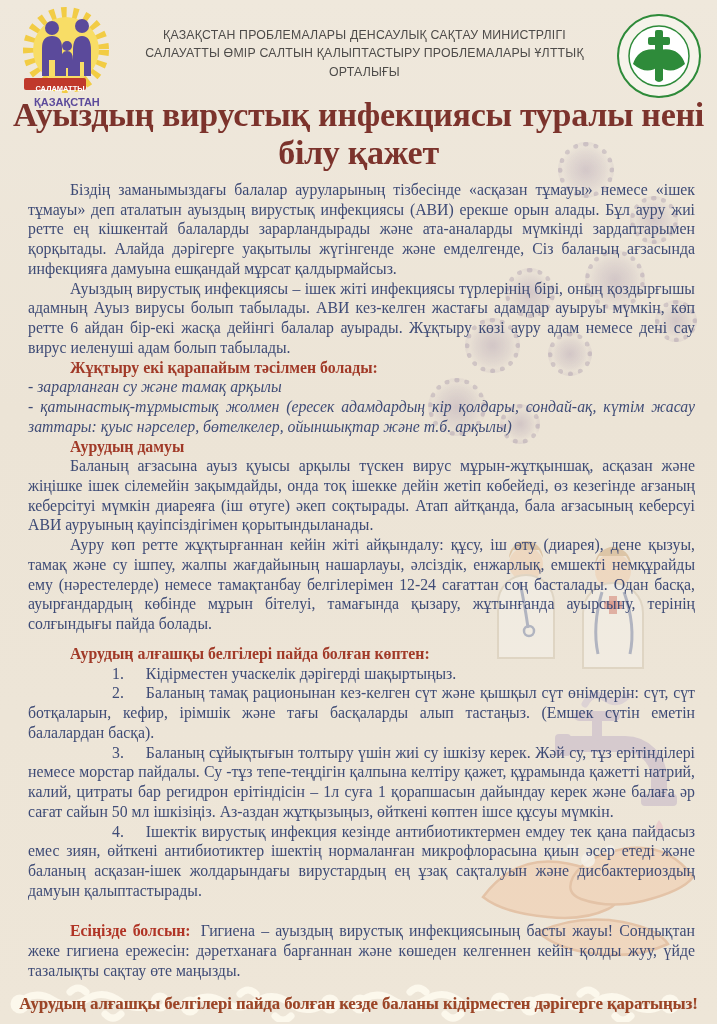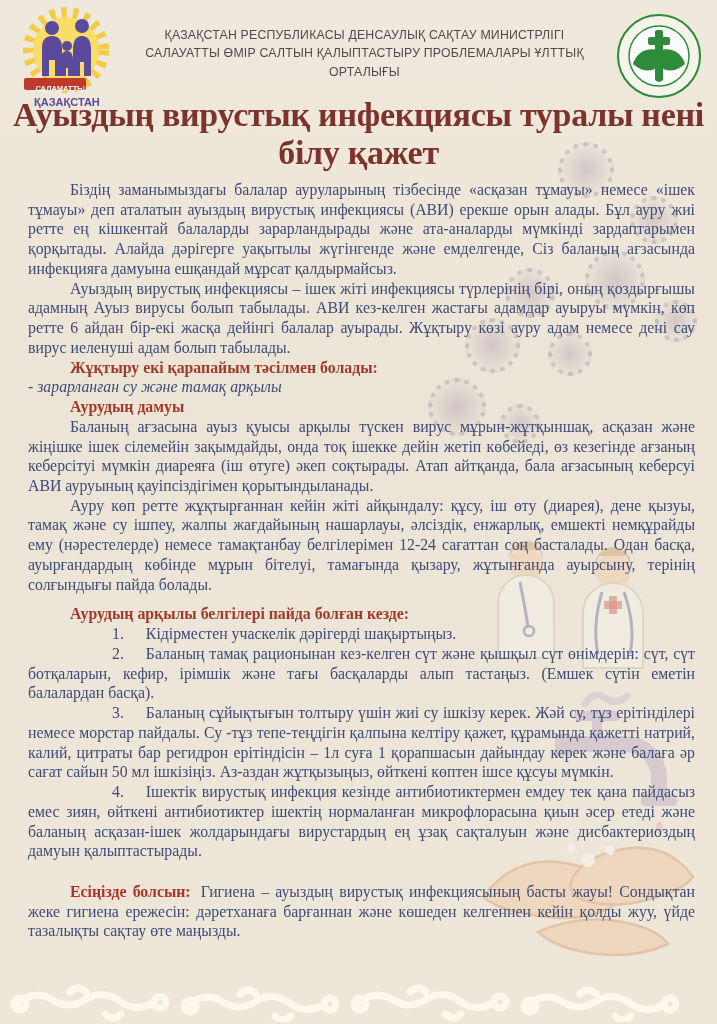--- a/index.html
+++ b/index.html
@@ -148,21 +148,21 @@
           <circle cx="51" cy="40" r="5"></circle>
           <path d="M45,70 v-16 q0,-9 6,-9 q6,0 6,9 v16 h-5 v-8 h-2 v8z"></path>
         </g>
         <rect x="8" y="72" width="62" height="12" rx="2" fill="#c0392b"></rect>
       </svg>
       <div style="position:absolute; left:14px; top:78px; width:60px; text-align:center; font-family:'Liberation Sans',sans-serif; font-weight:bold; font-size:7.5px; color:#ffffff;">САЛАМАТТЫ</div>
       <div style="position:absolute; left:18px; top:90px; width:90px; font-family:'Liberation Sans',sans-serif; font-weight:bold; font-size:11px; color:#5b4a9b;">ҚАЗАҚСТАН</div>
     </div>
 
     <div class="ministry-lines">
-      <div>ҚАЗАҚСТАН РЕСПУБЛИКАСЫ ДЕНСАУЛЫҚ САҚТАУ МИНИСТРЛІГІ</div>
+      <div>ҚАЗАҚСТАН ПРОБЛЕМАЛАРЫ ДЕНСАУЛЫҚ САҚТАУ МИНИСТРЛІГІ</div>
       <div>САЛАУАТТЫ ӨМІР САЛТЫН ҚАЛЫПТАСТЫРУ ПРОБЛЕМАЛАРЫ  ҰЛТТЫҚ ОРТАЛЫҒЫ</div>
     </div>
 
     <div class="logo-right">
       <svg width="88" height="88" viewBox="0 0 88 88">
         <circle cx="44" cy="44" r="41" fill="#f6f3ea" stroke="#2e8b3a" stroke-width="2"></circle>
         <circle cx="44" cy="44" r="41" fill="none" stroke="#2e8b3a" stroke-width="1" stroke-dasharray="2 3" opacity="0.8"></circle>
         <circle cx="44" cy="44" r="30" fill="#ffffff" stroke="#2e8b3a" stroke-width="1.5"></circle>
         <g fill="#2e8b3a">
           <rect x="40" y="18" width="8" height="22" rx="2"></rect>
@@ -176,30 +176,32 @@
 
   <div class="doc-title">Ауыздың вирустық инфекциясы туралы нені білу қажет</div>
 
   <div class="content">
 
     <p>Біздің заманымыздағы балалар ауруларының тізбесінде «асқазан тұмауы» немесе «ішек тұмауы» деп аталатын ауыздың вирустық инфекциясы (АВИ) ерекше орын алады. Бұл ауру жиі ретте ең кішкентай балаларды зарарландырады және ата-аналарды мүмкінді зардаптарымен қорқытады. Алайда дәрігерге уақытылы жүгінгенде және емделгенде, Сіз баланың ағзасында инфекцияға дамуына ешқандай мұрсат қалдырмайсыз.</p>
     <p>Ауыздың вирустық инфекциясы – ішек жіті инфекциясы түрлерінің бірі, оның қоздырғышы адамның Ауыз вирусы болып табылады.  АВИ кез-келген жастағы адамдар ауыруы мүмкін, көп ретте 6 айдан бір-екі жасқа дейінгі балалар ауырады. Жұқтыру  көзі ауру адам немесе дені сау вирус иеленуші адам болып табылады.</p>
 
     <div class="red-heading">Жұқтыру екі қарапайым тәсілмен болады:</div>
     <p class="no-indent">- зарарланған су және тамақ арқылы</p>
+    <p class="no-indent">- қатынастық-тұрмыстық жолмен (ересек адамдардың кір қолдары, сондай-ақ,  күтім жасау заттары: қуыс нәрселер, бөтелкелер, ойыншықтар және т.б. арқылы)</p>
 
     <div class="red-heading">Аурудың дамуы</div>
     <p>Баланың ағзасына ауыз қуысы арқылы түскен вирус мұрын-жұтқыншақ, асқазан және жіңішке ішек сілемейін зақымдайды, онда тоқ ішекке дейін жетіп көбейеді, өз кезегінде ағзаның кеберсітуі мүмкін диареяға (іш өтуге) әкеп соқтырады. Атап айтқанда, бала ағзасының кеберсуі АВИ ауруының қауіпсіздігімен қорытындыланады.</p>
     <p>Ауру көп ретте жұқтырғаннан кейін жіті айқындалу: құсу, іш өту (диарея), дене қызуы, тамақ және су ішпеу, жалпы жағдайының нашарлауы, әлсіздік, енжарлық, емшекті немқұрайды ему (нәрестелерде) немесе тамақтанбау  белгілерімен 12-24 сағаттан соң  басталады. Одан басқа, ауырғандардың көбінде мұрын бітелуі, тамағында қызару, жұтынғанда ауырсыну, терінің солғындығы пайда болады.</p>
 
     <div class="gap-sm"></div>
-    <div class="red-heading">Аурудың арқылы белгілері пайда болған кезде:</div>
+    <div class="red-heading">Аурудың алғашқы белгілері пайда болған көптен:</div>
 
     <p class="num-item"><span class="num">1.</span><span>Кідірместен учаскелік дәрігерді шақыртыңыз.</span></p>
     <p class="num-item"><span class="num">2.</span><span>Баланың тамақ рационынан кез-келген сүт және қышқыл сүт өнімдерін: сүт, сүт ботқаларын, кефир, ірімшік және тағы басқаларды алып тастаңыз. (Емшек сүтін еметін балалардан басқа).</span></p>
     <p class="num-item"><span class="num">3.</span><span>Баланың сұйықтығын толтыру үшін жиі су ішкізу керек. Жәй су, тұз ерітінділері немесе морстар пайдалы. Су -тұз тепе-теңдігін қалпына келтіру қажет, құрамында  қажетті  натрий, калий, цитраты бар  регидрон ерітіндісін – 1л суға 1 қорапшасын дайындау керек және балаға әр сағат сайын 50 мл ішкізіңіз. Аз-аздан жұтқызыңыз, өйткені көптен ішсе құсуы мүмкін.</span></p>
     <p class="num-item"><span class="num">4.</span><span>Ішектік вирустық инфекция кезінде антибиотиктермен емдеу тек қана пайдасыз емес зиян, өйткені антибиотиктер ішектің нормаланған микрофлорасына қиын әсер етеді және баланың асқазан-ішек жолдарындағы вирустардың ең ұзақ сақталуын және дисбактериоздың дамуын қалыптастырады.</span></p>
 
     <p class="reminder"><span class="reminder-label">Есіңізде болсын:</span><span>Гигиена – ауыздың вирустық инфекциясының басты жауы! Сондықтан жеке гигиена ережесін: дәретханаға барғаннан және көшеден келгеннен кейін қолды жуу, үйде тазалықты сақтау өте маңызды.</span></p>
   </div>
 
+  <div class="footer-warning">Аурудың алғашқы белгілері пайда болған кезде баланы кідірместен дәрігерге қаратыңыз!</div>
 
 </div>
 
 </body></html>

